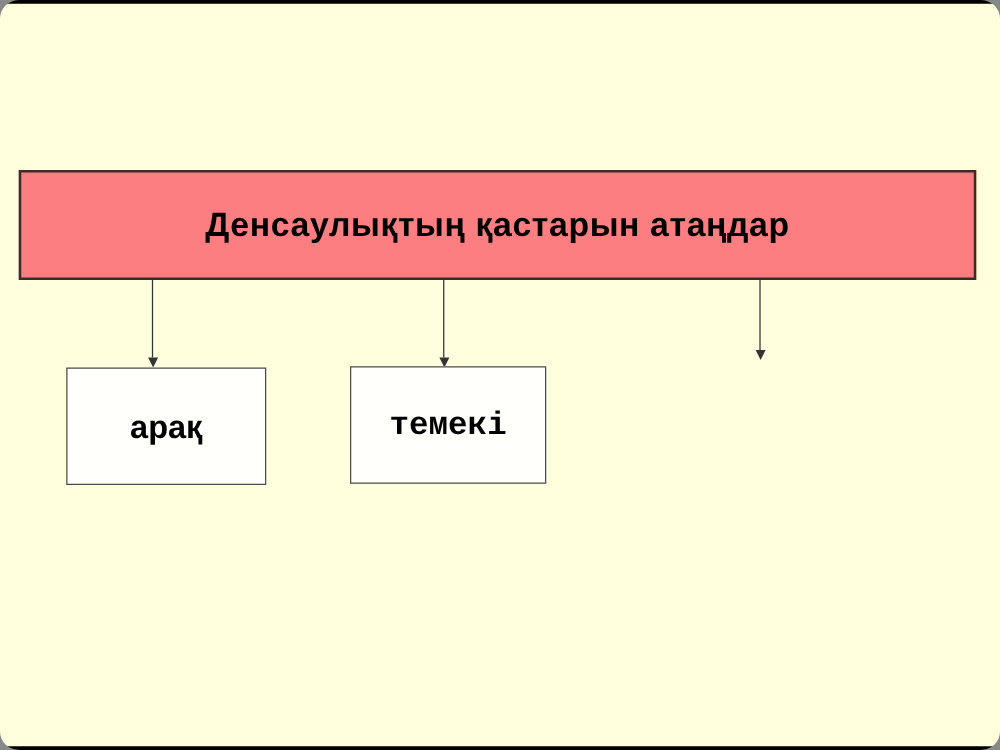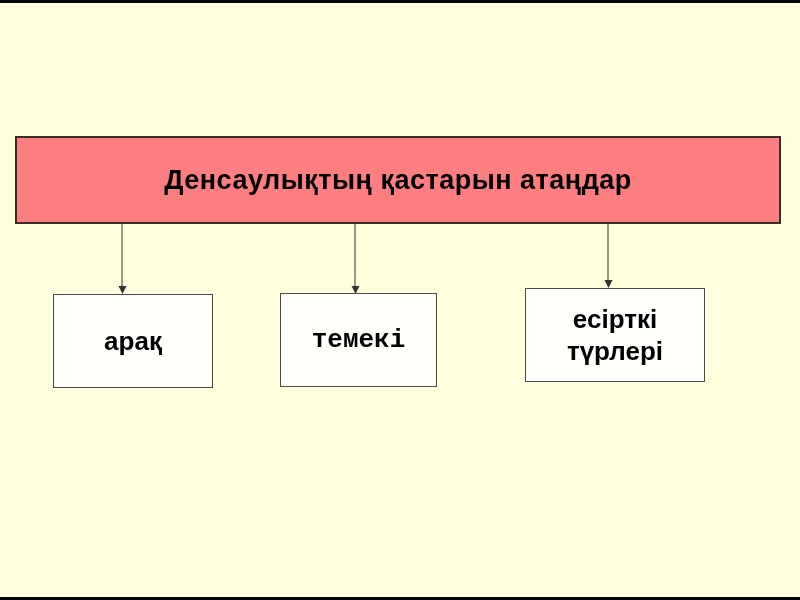--- a/index.html
+++ b/index.html
@@ -14,20 +14,21 @@
   html,body{margin:0;padding:0;}
   body{
     font-family:"Liberation Sans","DejaVu Sans",sans-serif;
     background:#888;
   }
   .slide{
     position:relative;
     width:800px;height:600px;
     background:var(--background);
     overflow:hidden;
+    border-radius:15px;
   }
   .edge-bar{
     position:absolute;left:0;width:800px;height:3px;
     background:var(--edge-bar);
   }
   .edge-bar.top{top:0;}
   .edge-bar.bottom{bottom:0;}
 
   .header-box{
     position:absolute;
@@ -103,19 +104,16 @@
   </div>
 
   <div class="node-box" id="node-1">
     <span class="label">арақ</span>
   </div>
 
   <div class="node-box" id="node-2">
     <span class="label">темекі</span>
   </div>
 
-  <div class="node-box" id="node-3">
-    <span class="label">есірткі түрлері</span>
-  </div>
 
   <div class="edge-bar bottom"></div>
 
 </div>
 
 </body></html>

